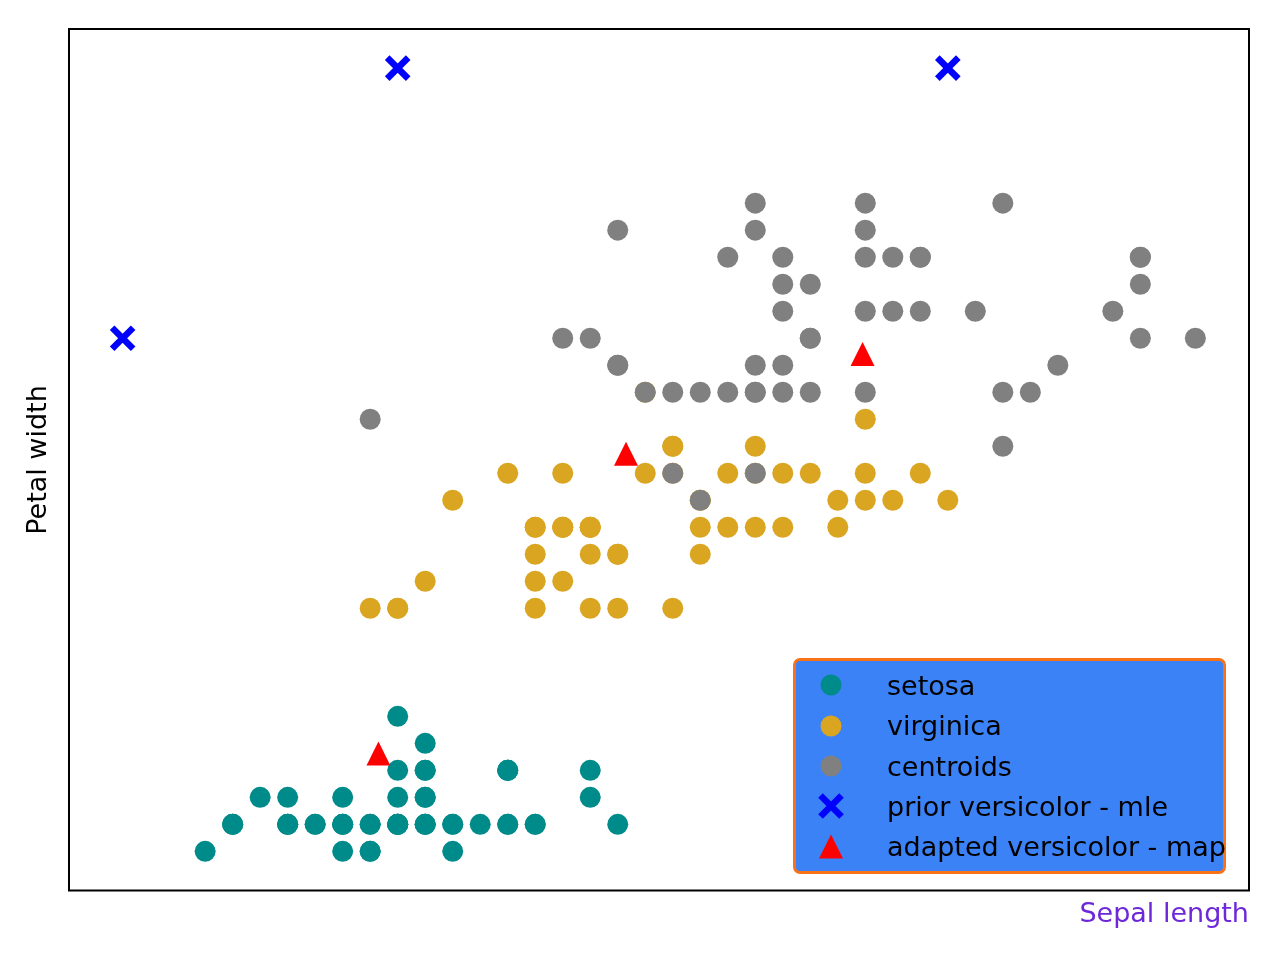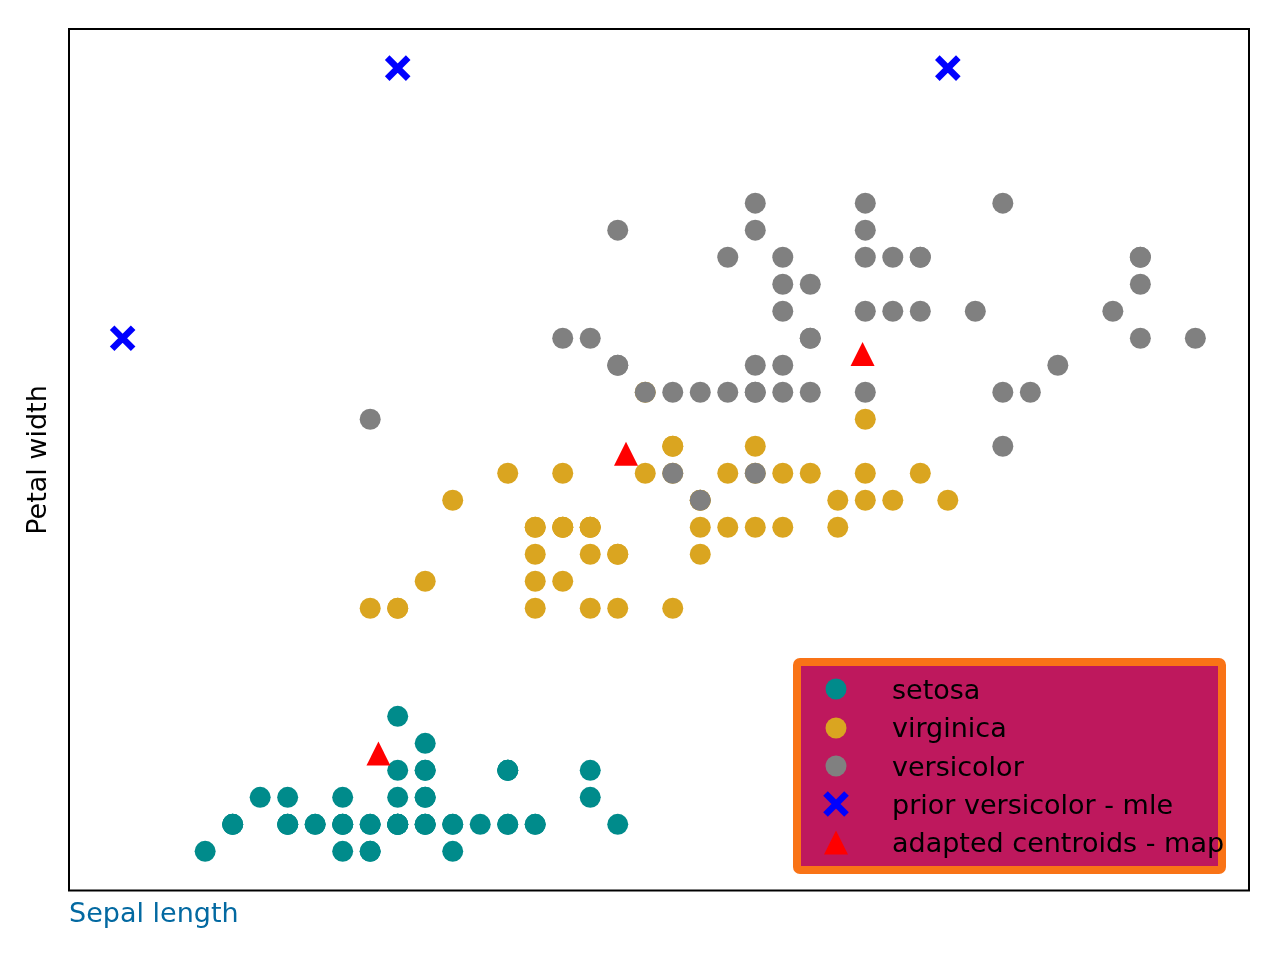--- a/index.html
+++ b/index.html
@@ -20,45 +20,45 @@
   #plot-svg {
     position: absolute;
     left: 0;
     top: 0;
   }
   .xlabel {
     position: absolute;
     left: 69px;
     width: 1180px;
     top: 898px;
-    text-align: left;
+    text-align: right;
     font-size: 27px;
-    color: #0369a1;
+    color: #6d28d9;
     line-height: 1.1;
   }
   .ylabel {
     position: absolute;
     left: 37px;
     top: 460px;
     transform: translate(-50%, -50%) rotate(-90deg);
     transform-origin: center center;
     white-space: nowrap;
     font-size: 27px;
     color: #000000;
     line-height: 1.1;
   }
   .legend {
     position: absolute;
     left: 793px;
     top: 658px;
     width: 433px;
     height: 216px;
     box-sizing: border-box;
-    background: #be185d;
-    border: 8px solid #f97316;
+    background: #3b82f6;
+    border: 3px solid #f97316;
     border-radius: 7px;
     display: flex;
     flex-direction: column;
     justify-content: space-evenly;
     padding: 4px 0;
   }
   .legend-row {
     display: flex;
     align-items: center;
     height: 41px;
@@ -266,29 +266,29 @@
     <div class="legend-row">
       <svg class="legend-marker" viewBox="-17 -17 34 34">
           <circle cx="0" cy="0" r="10.5" fill="#daa520"></circle>
         </svg>
       <span class="legend-label">virginica</span>
     </div>
     <div class="legend-row">
       <svg class="legend-marker" viewBox="-17 -17 34 34">
           <circle cx="0" cy="0" r="10.5" fill="#808080"></circle>
         </svg>
-      <span class="legend-label">versicolor</span>
+      <span class="legend-label">centroids</span>
     </div>
     <div class="legend-row">
       <svg class="legend-marker" viewBox="-17 -17 34 34">
           <path d="M-10.5,-10.5 L10.5,10.5 M-10.5,10.5 L10.5,-10.5" stroke="#0000ff" stroke-width="6.5" fill="none"></path>
         </svg>
       <span class="legend-label">prior versicolor - mle</span>
     </div>
     <div class="legend-row">
       <svg class="legend-marker" viewBox="-17 -17 34 34">
           <path d="M0,-12.5 L-12,11.5 L12,11.5 Z" fill="#ff0000"></path>
         </svg>
-      <span class="legend-label">adapted centroids - map</span>
+      <span class="legend-label">adapted versicolor - map</span>
     </div>
   </div>
 
 </div>
 
 </body></html>

